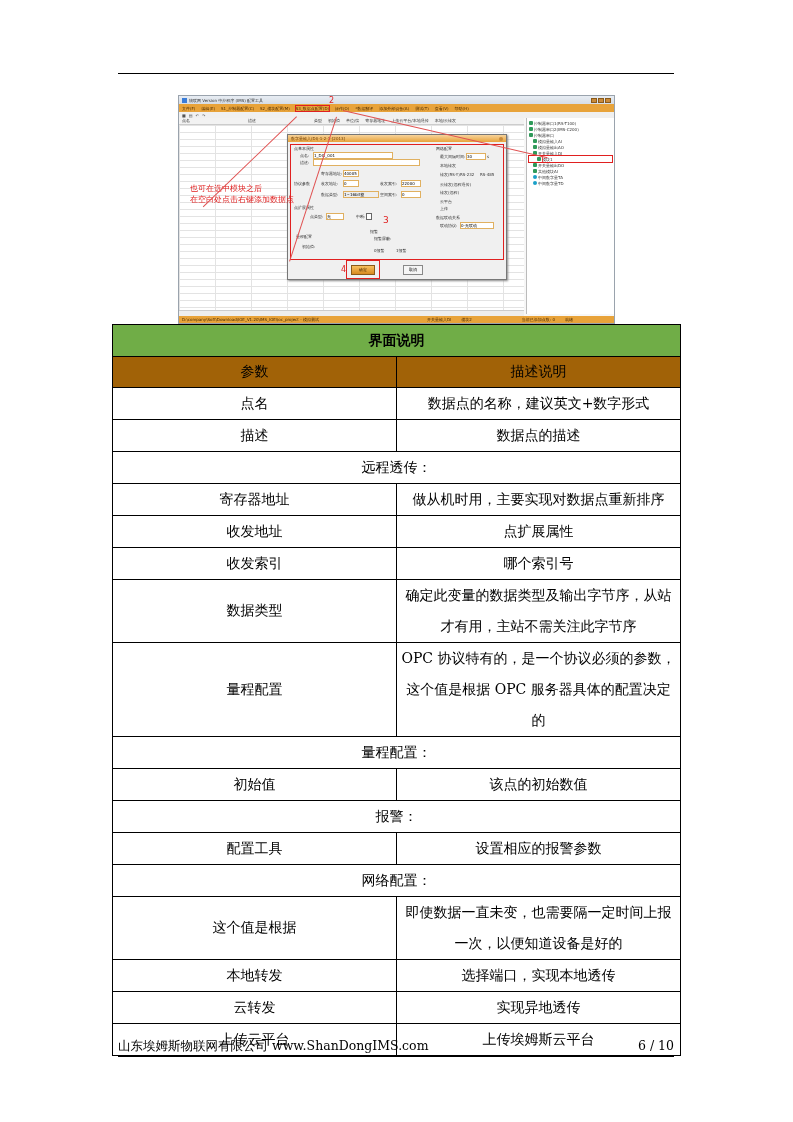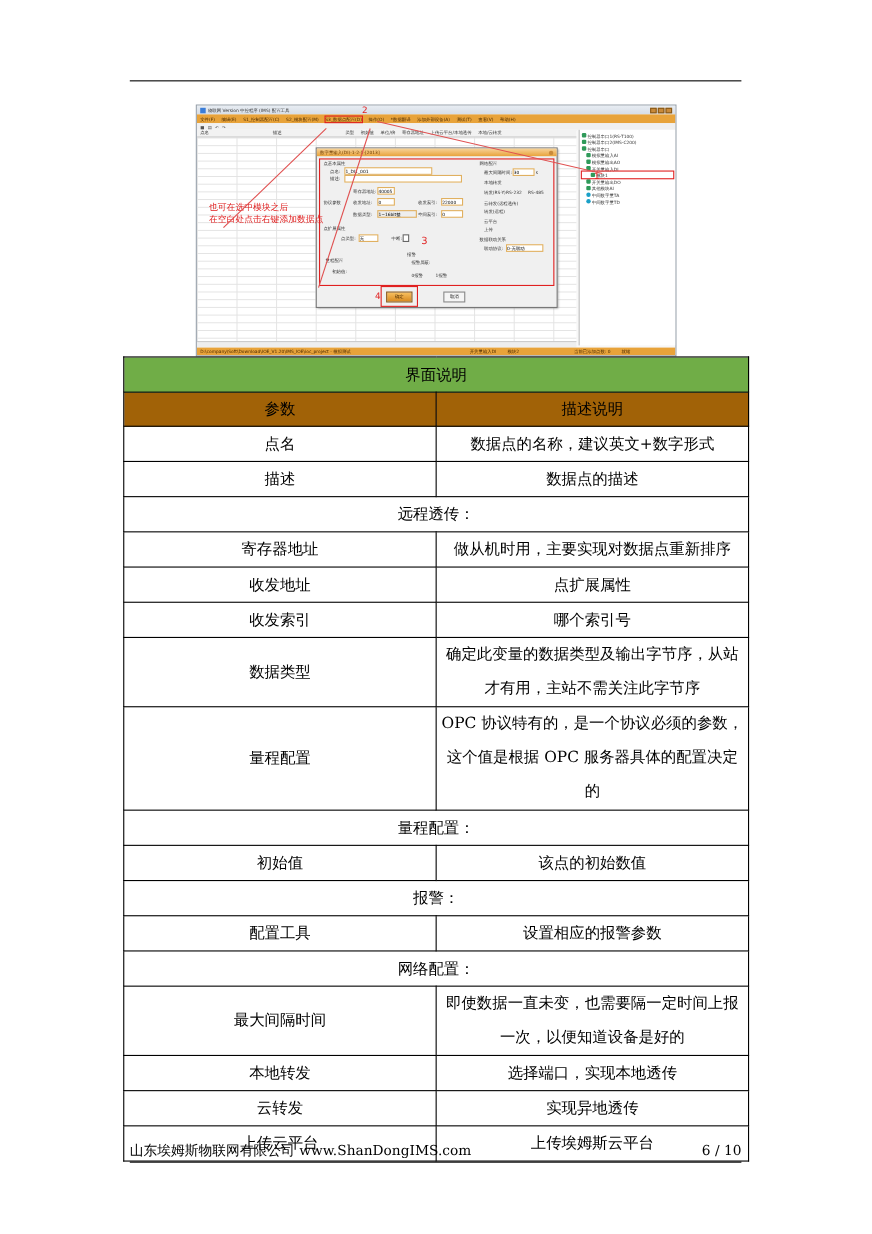--- a/index.html
+++ b/index.html
@@ -32,21 +32,21 @@
   .fld{position:absolute;height:5px;background:#fff;border:1px solid #e0b060;}
   .lbl{position:absolute;color:#333;white-space:nowrap;}
   .okbtn{position:absolute;left:63px;top:130px;width:22px;height:8px;background:linear-gradient(#f7c060,#d88a20);border:1px solid #8a5a1a;color:#4a2a00;text-align:center;line-height:7px;}
   .okbox{position:absolute;left:58px;top:125px;width:32px;height:17px;border:1px solid #e02020;}
   .cancelbtn{position:absolute;left:115px;top:130px;width:18px;height:8px;background:#f5f5f5;border:1px solid #888;text-align:center;line-height:7px;}
   .ann{position:absolute;color:#e02020;font-family:"DejaVu Sans",sans-serif;}
   .annline{position:absolute;height:1px;background:#e05050;transform-origin:0 0;}
   
   table.spec{position:absolute;left:112px;top:324px;width:569px;border-collapse:collapse;font-size:14px;}
   table.spec td{border:1px solid #000;text-align:center;vertical-align:middle;padding:0 4px;}
-  table.spec tr.title td{background:#70ad47;height:31px;}
+  table.spec tr.title td{background:#70ad47;height:31px;font-weight:bold;}
   table.spec tr.hdr td{background:#a16207;height:30px;}
   table.spec tr.r td{height:31px;}
   table.spec tr.r2 td{height:62px;}
   table.spec td.c1{width:275px;}
   table.spec td.multi{line-height:31px;}
   .footer{position:absolute;left:118px;top:1038px;font-size:12.5px;}
   .pageno{position:absolute;right:119px;top:1038px;font-size:12.5px;}
 </style>
 </head>
 <body>
@@ -266,21 +266,21 @@
         <td colspan="2">报警：</td>
       </tr>
   <tr class="r">
         <td class="c1">配置工具</td>
         <td>设置相应的报警参数</td>
       </tr>
   <tr class="r">
         <td colspan="2">网络配置：</td>
       </tr>
   <tr class="r2">
-        <td class="c1">最大间隔时间</td>
+        <td class="c1">这个值是根据</td>
         <td class="multi">即使数据一直未变，也需要隔一定时间上报一次，以便知道设备是好的</td>
       </tr>
   <tr class="r">
         <td class="c1">本地转发</td>
         <td>选择端口，实现本地透传</td>
       </tr>
   <tr class="r">
         <td class="c1">云转发</td>
         <td>实现异地透传</td>
       </tr>

